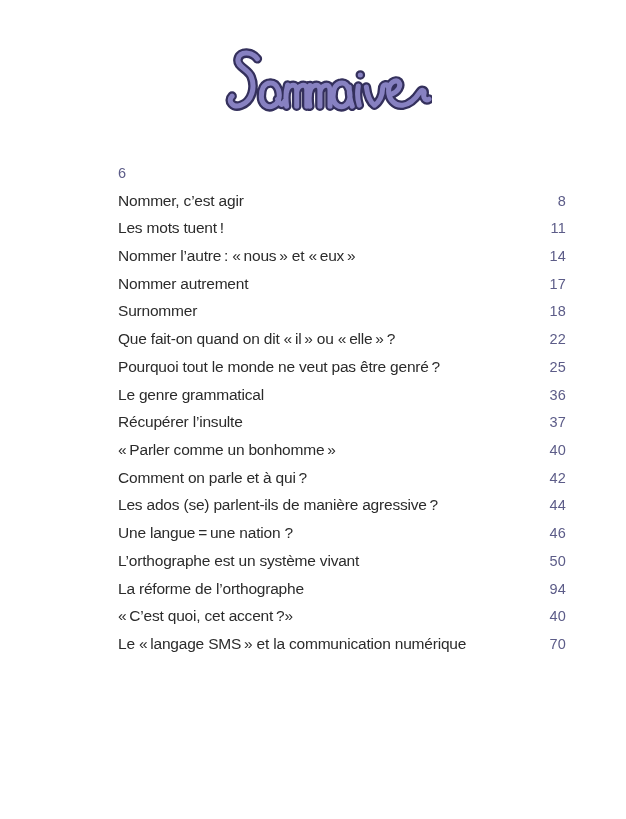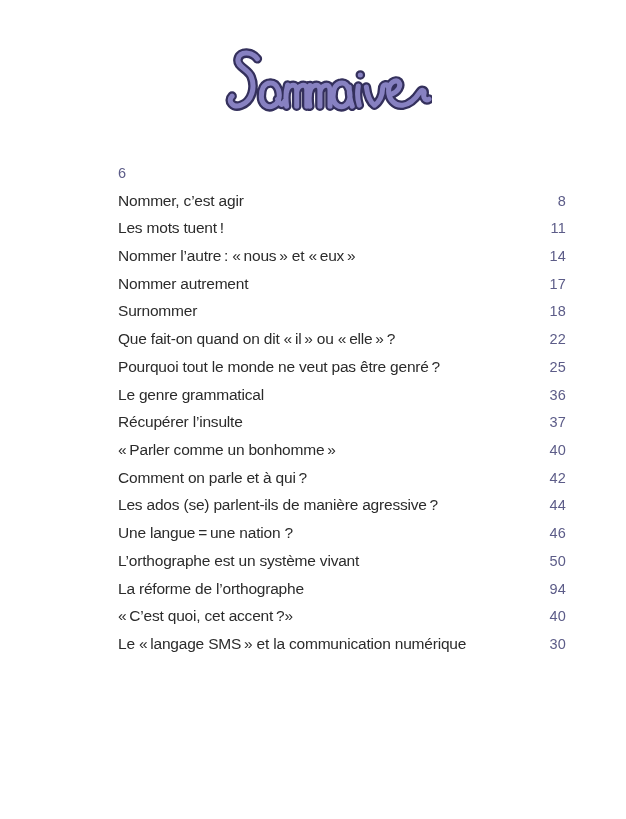--- a/index.html
+++ b/index.html
@@ -175,17 +175,17 @@
       <span class="toc-num">94</span>
     </div>
 
     <div class="toc-row">
       <span class="toc-label">« C’est quoi, cet accent ?»</span>
       <span class="toc-num">40</span>
     </div>
 
     <div class="toc-row">
       <span class="toc-label">Le « langage SMS » et la communication numérique</span>
-      <span class="toc-num">30</span>
+      <span class="toc-num">70</span>
     </div>
   </div>
 
 </div>
 
 </body></html>

